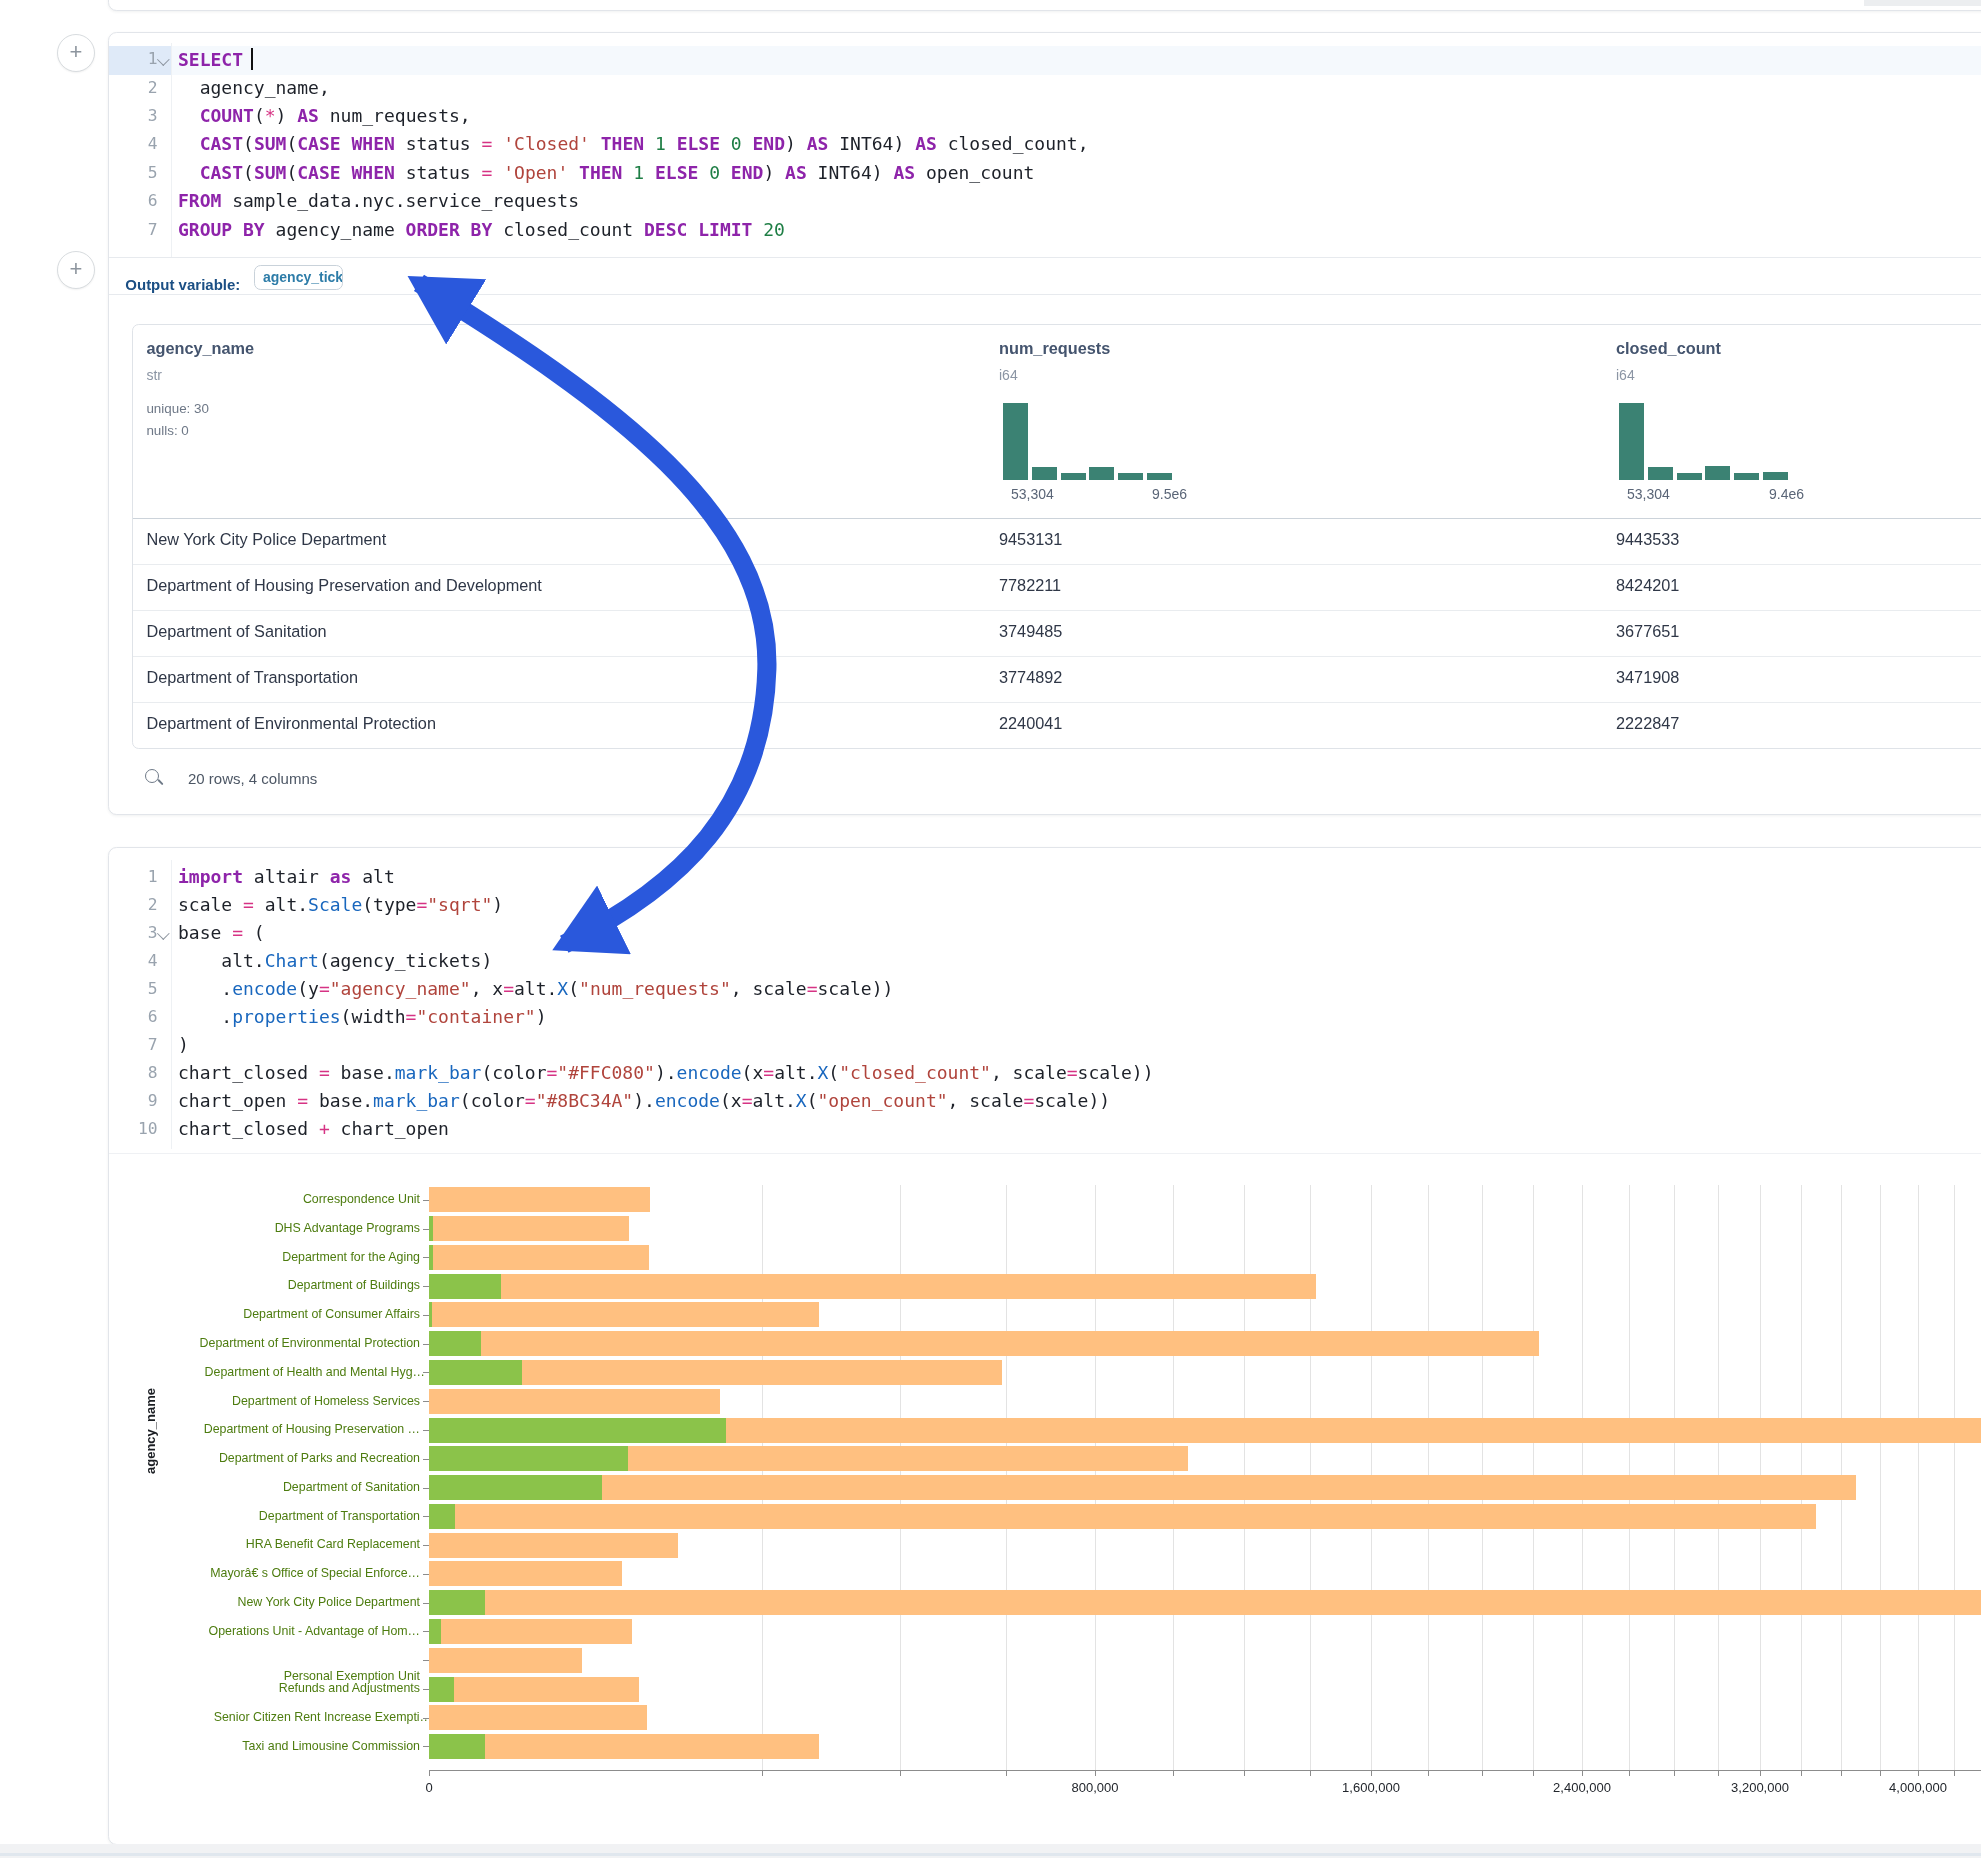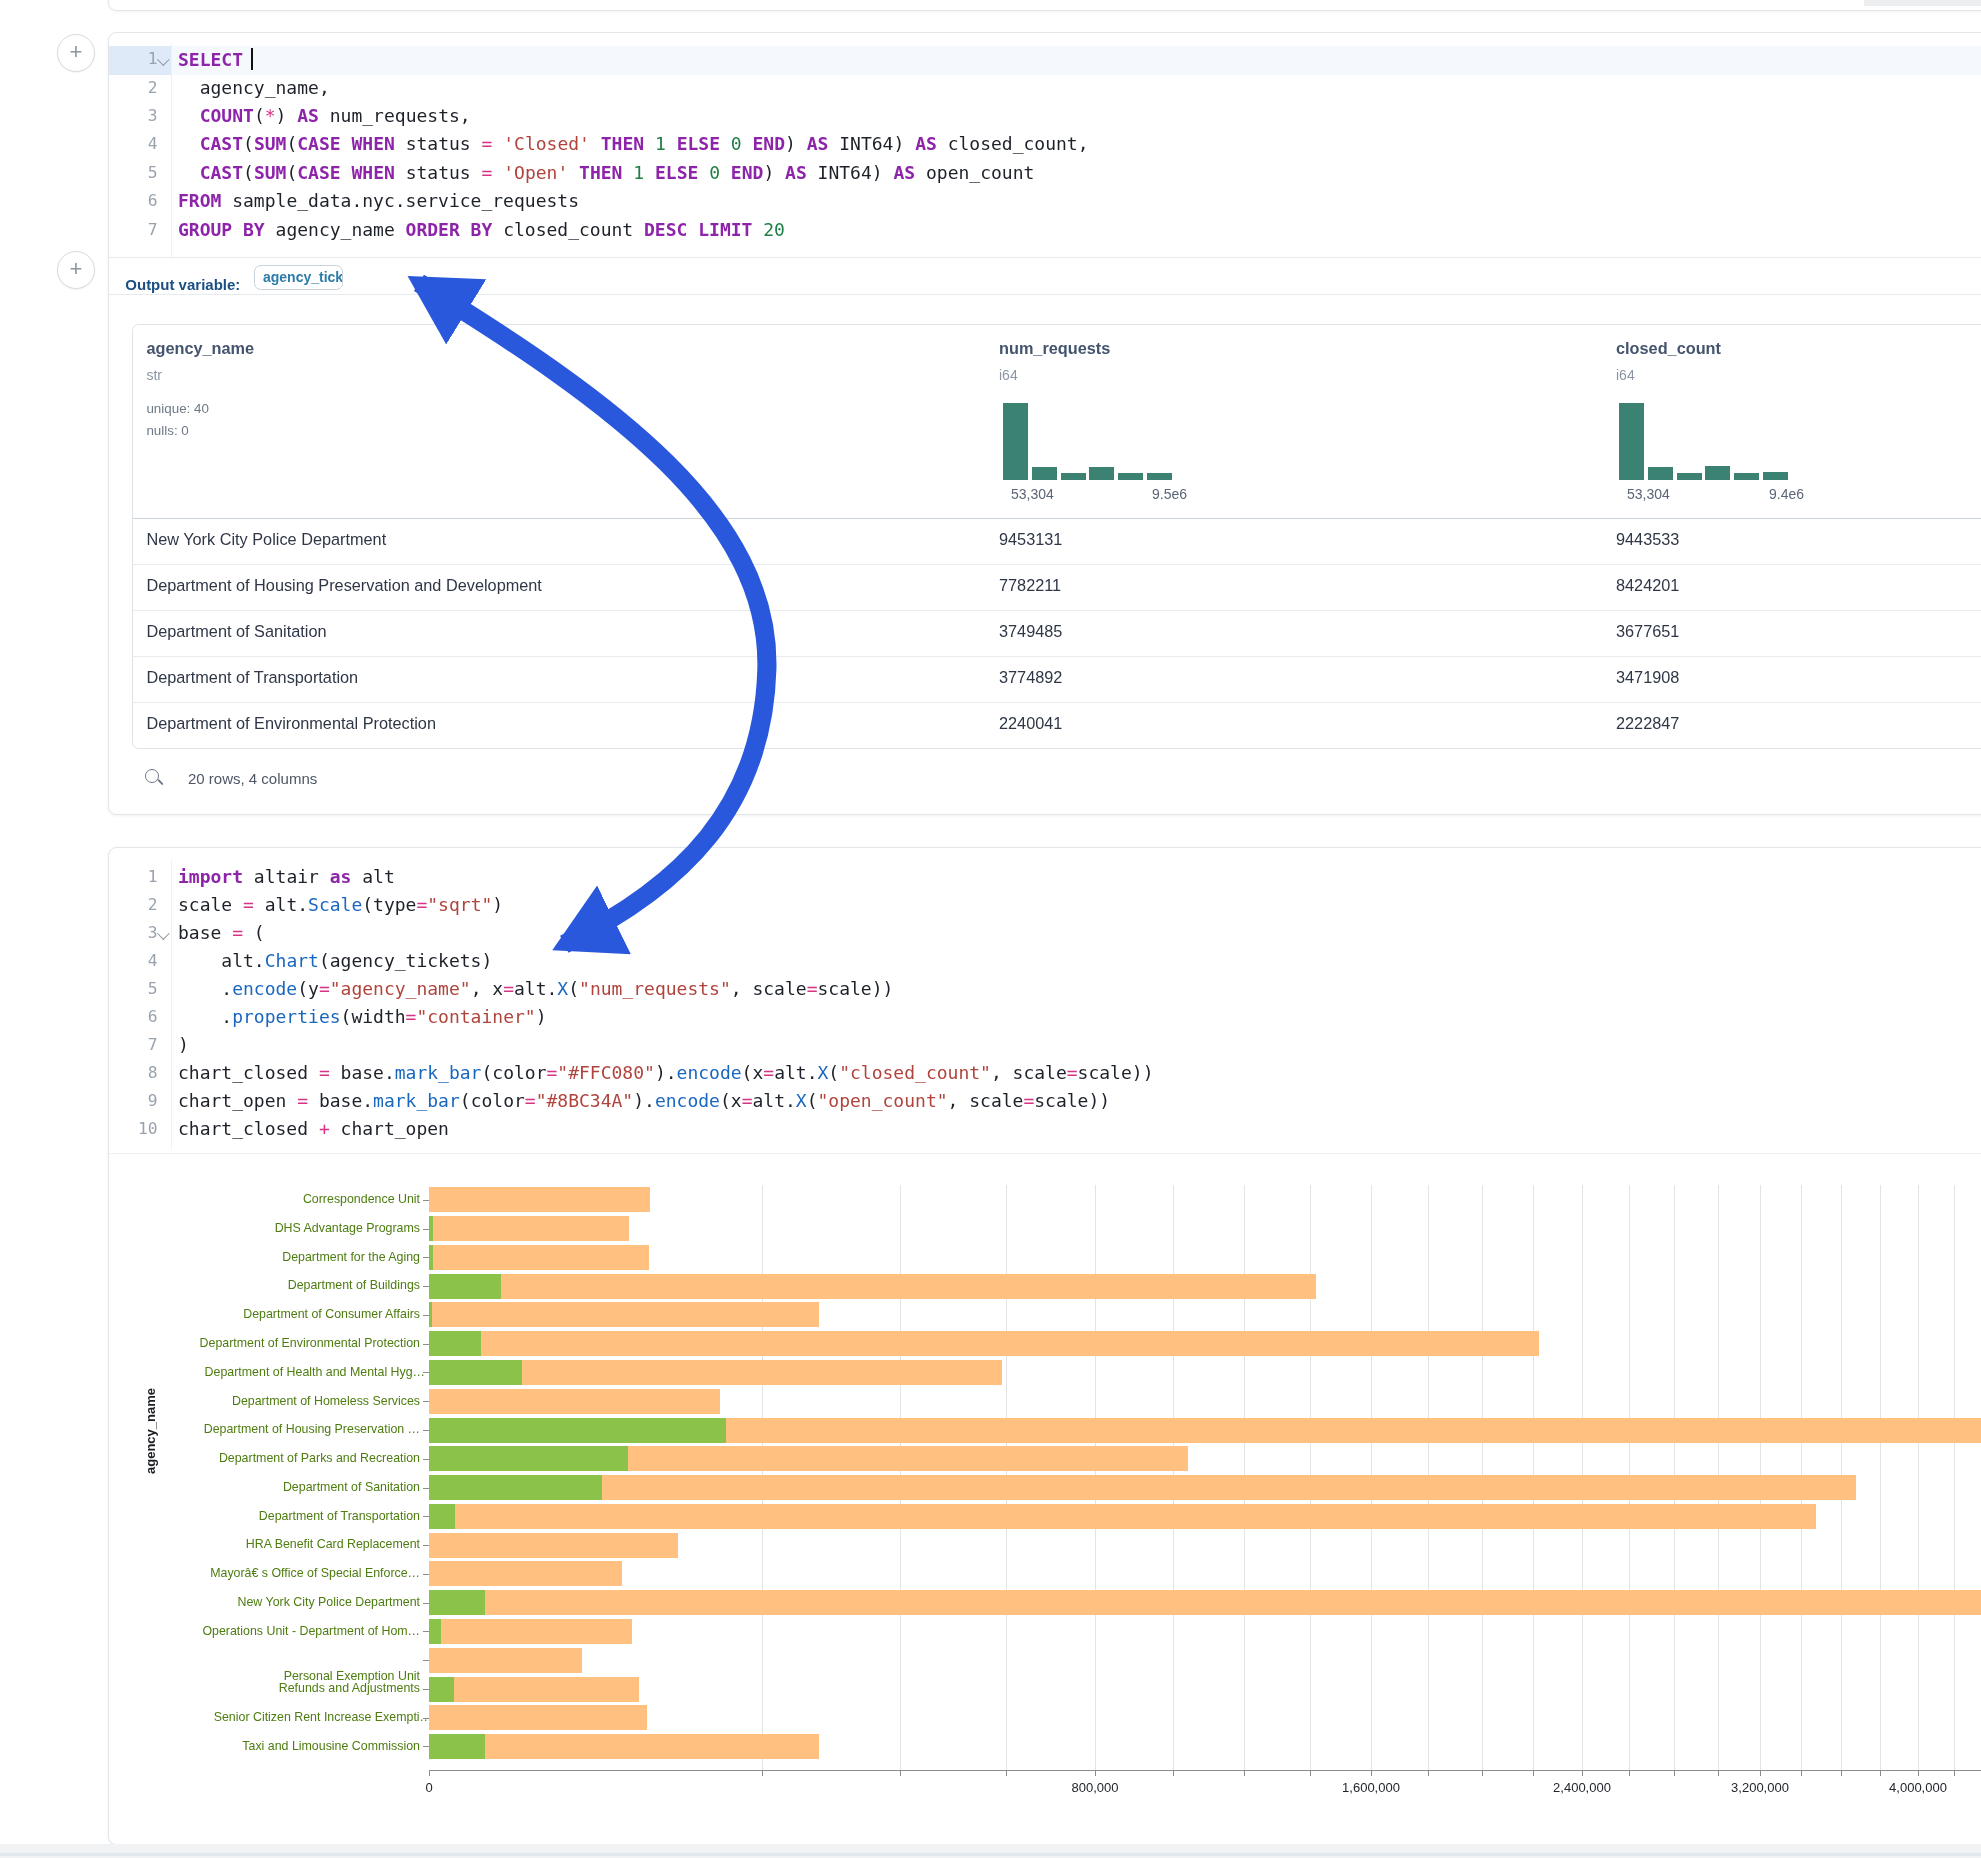--- a/index.html
+++ b/index.html
@@ -110,21 +110,21 @@
   <div class="abs" style="left:16.3px;top:232px;">
     <span class="outvar-label">Output variable:</span>
     <span class="pill" style="margin-left:9.6px;">agency_tickets</span>
   </div>
   <div class="divider" style="top:261px;"></div>
 
   <div class="tbl" style="left:23px;top:291px;width:1931px;height:423px;">
     <div id="tbl-header" style="position:absolute;left:0;top:0;width:100%;height:193px;">
         <div class="col-title" style="left: 13.4px; top: 14.3px;">agency_name</div>
         <div class="col-type" style="left: 13.4px; top: 42px;">str</div>
-        <div class="col-meta" style="left: 13.4px; top: 76px;">unique: 40</div>
+        <div class="col-meta" style="left: 13.4px; top: 76px;">unique: 30</div>
         <div class="col-meta" style="left: 13.4px; top: 98px;">nulls: 0</div>
         <div class="col-title" style="left: 866px; top: 14.3px;">num_requests</div>
         <div class="col-type" style="left: 866px; top: 42px;">i64</div>
         <div class="hist" style="left: 870px; top: 78px; height: 77px;">
           <div style="height: 77px;"></div>
           <div style="height: 13.4px;"></div>
           <div style="height: 6.7px;"></div>
           <div style="height: 13.4px;"></div>
           <div style="height: 6.7px;"></div>
           <div style="height: 6.7px;"></div>
@@ -330,21 +330,21 @@
       <div class="ylab" style="left: 0px; top: 689px;">HRA Benefit Card Replacement</div>
       <div class="ytick" style="left: 314px; top: 697px;"></div>
       <div class="bar" style="left: 320px; top: 685px; width: 249px; background: rgb(255, 192, 128);"></div>
       <div class="ylab" style="left: 0px; top: 718px;">Mayorâ€ s Office of Special Enforce…</div>
       <div class="ytick" style="left: 314px; top: 726px;"></div>
       <div class="bar" style="left: 320px; top: 713px; width: 193px; background: rgb(255, 192, 128);"></div>
       <div class="ylab" style="left: 0px; top: 747px;">New York City Police Department</div>
       <div class="ytick" style="left: 314px; top: 755px;"></div>
       <div class="bar" style="left: 320px; top: 742px; width: 2286px; background: rgb(255, 192, 128);"></div>
       <div class="bar" style="left: 320px; top: 742px; width: 56px; background: rgb(139, 195, 74);"></div>
-      <div class="ylab" style="left: 0px; top: 776px;">Operations Unit - Department of Hom…</div>
+      <div class="ylab" style="left: 0px; top: 776px;">Operations Unit - Advantage of Hom…</div>
       <div class="ytick" style="left: 314px; top: 783px;"></div>
       <div class="bar" style="left: 320px; top: 771px; width: 203px; background: rgb(255, 192, 128);"></div>
       <div class="bar" style="left: 320px; top: 771px; width: 11.5px; background: rgb(139, 195, 74);"></div>
       <div class="ylab" style="left: 0px; top: 821px;">Personal Exemption Unit</div>
       <div class="ytick" style="left: 314px; top: 812px;"></div>
       <div class="bar" style="left: 320px; top: 800px; width: 153px; background: rgb(255, 192, 128);"></div>
       <div class="ylab" style="left: 0px; top: 833px;">Refunds and Adjustments</div>
       <div class="ytick" style="left: 314px; top: 841px;"></div>
       <div class="bar" style="left: 320px; top: 829px; width: 210px; background: rgb(255, 192, 128);"></div>
       <div class="bar" style="left: 320px; top: 829px; width: 25px; background: rgb(139, 195, 74);"></div>

